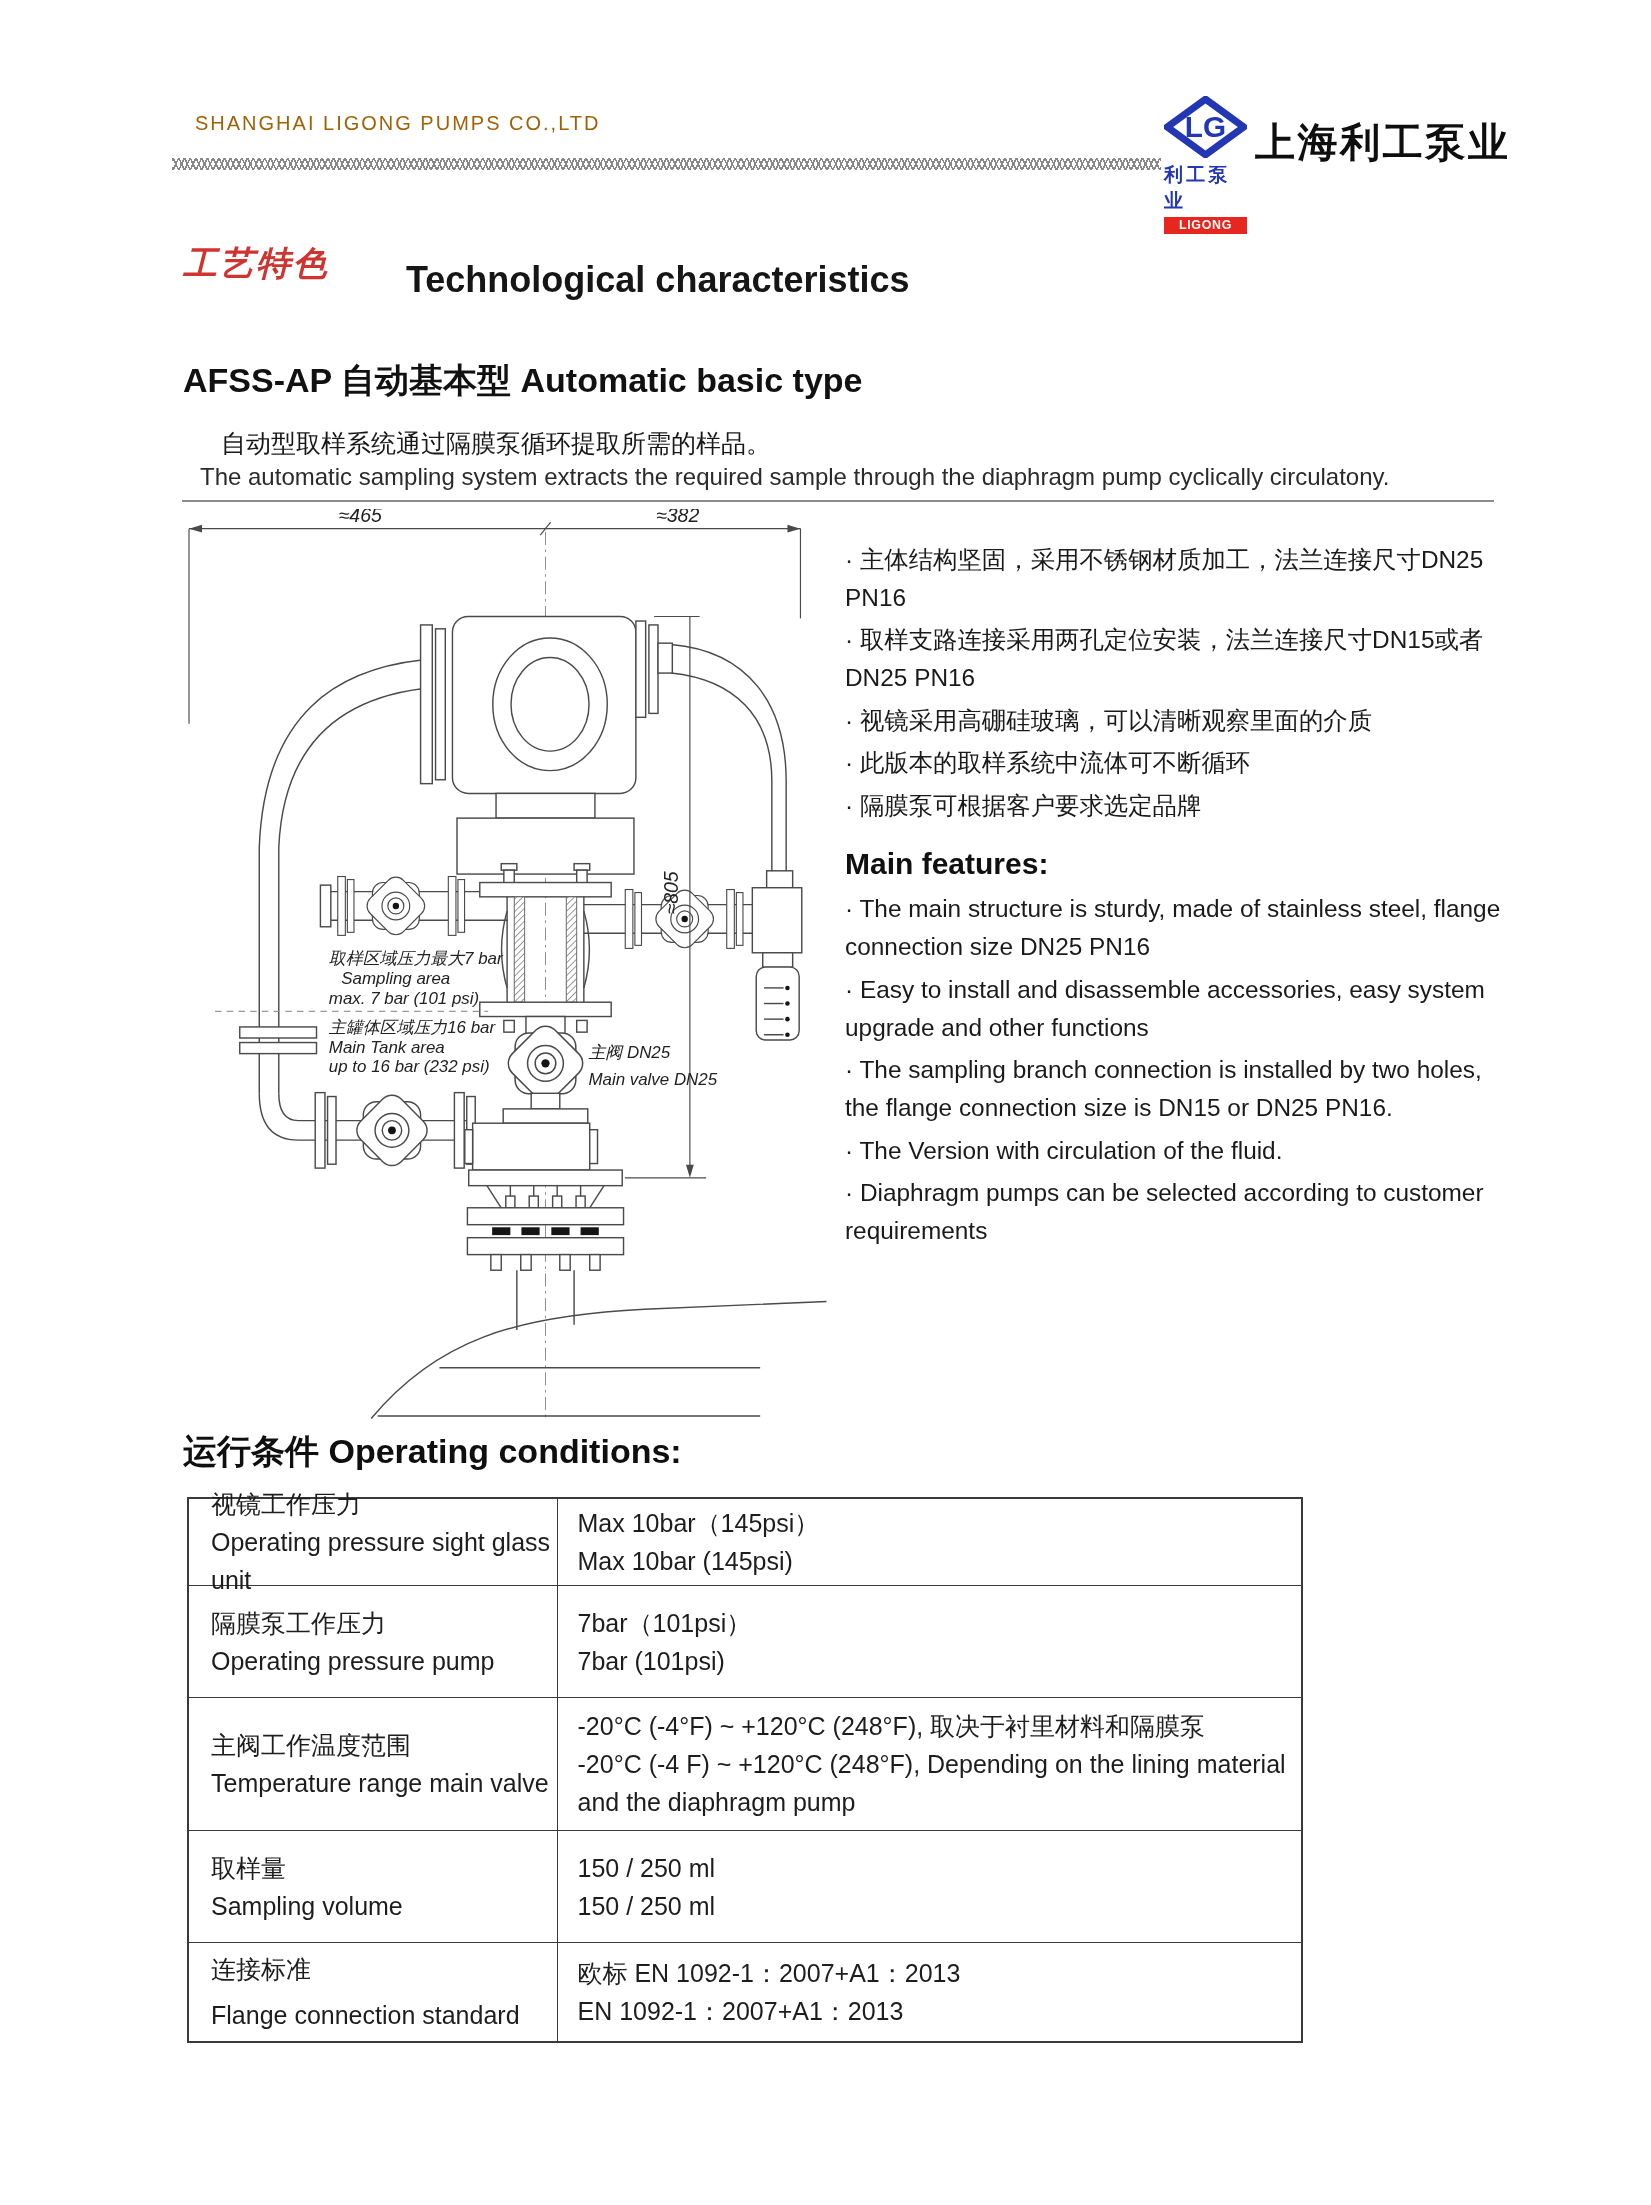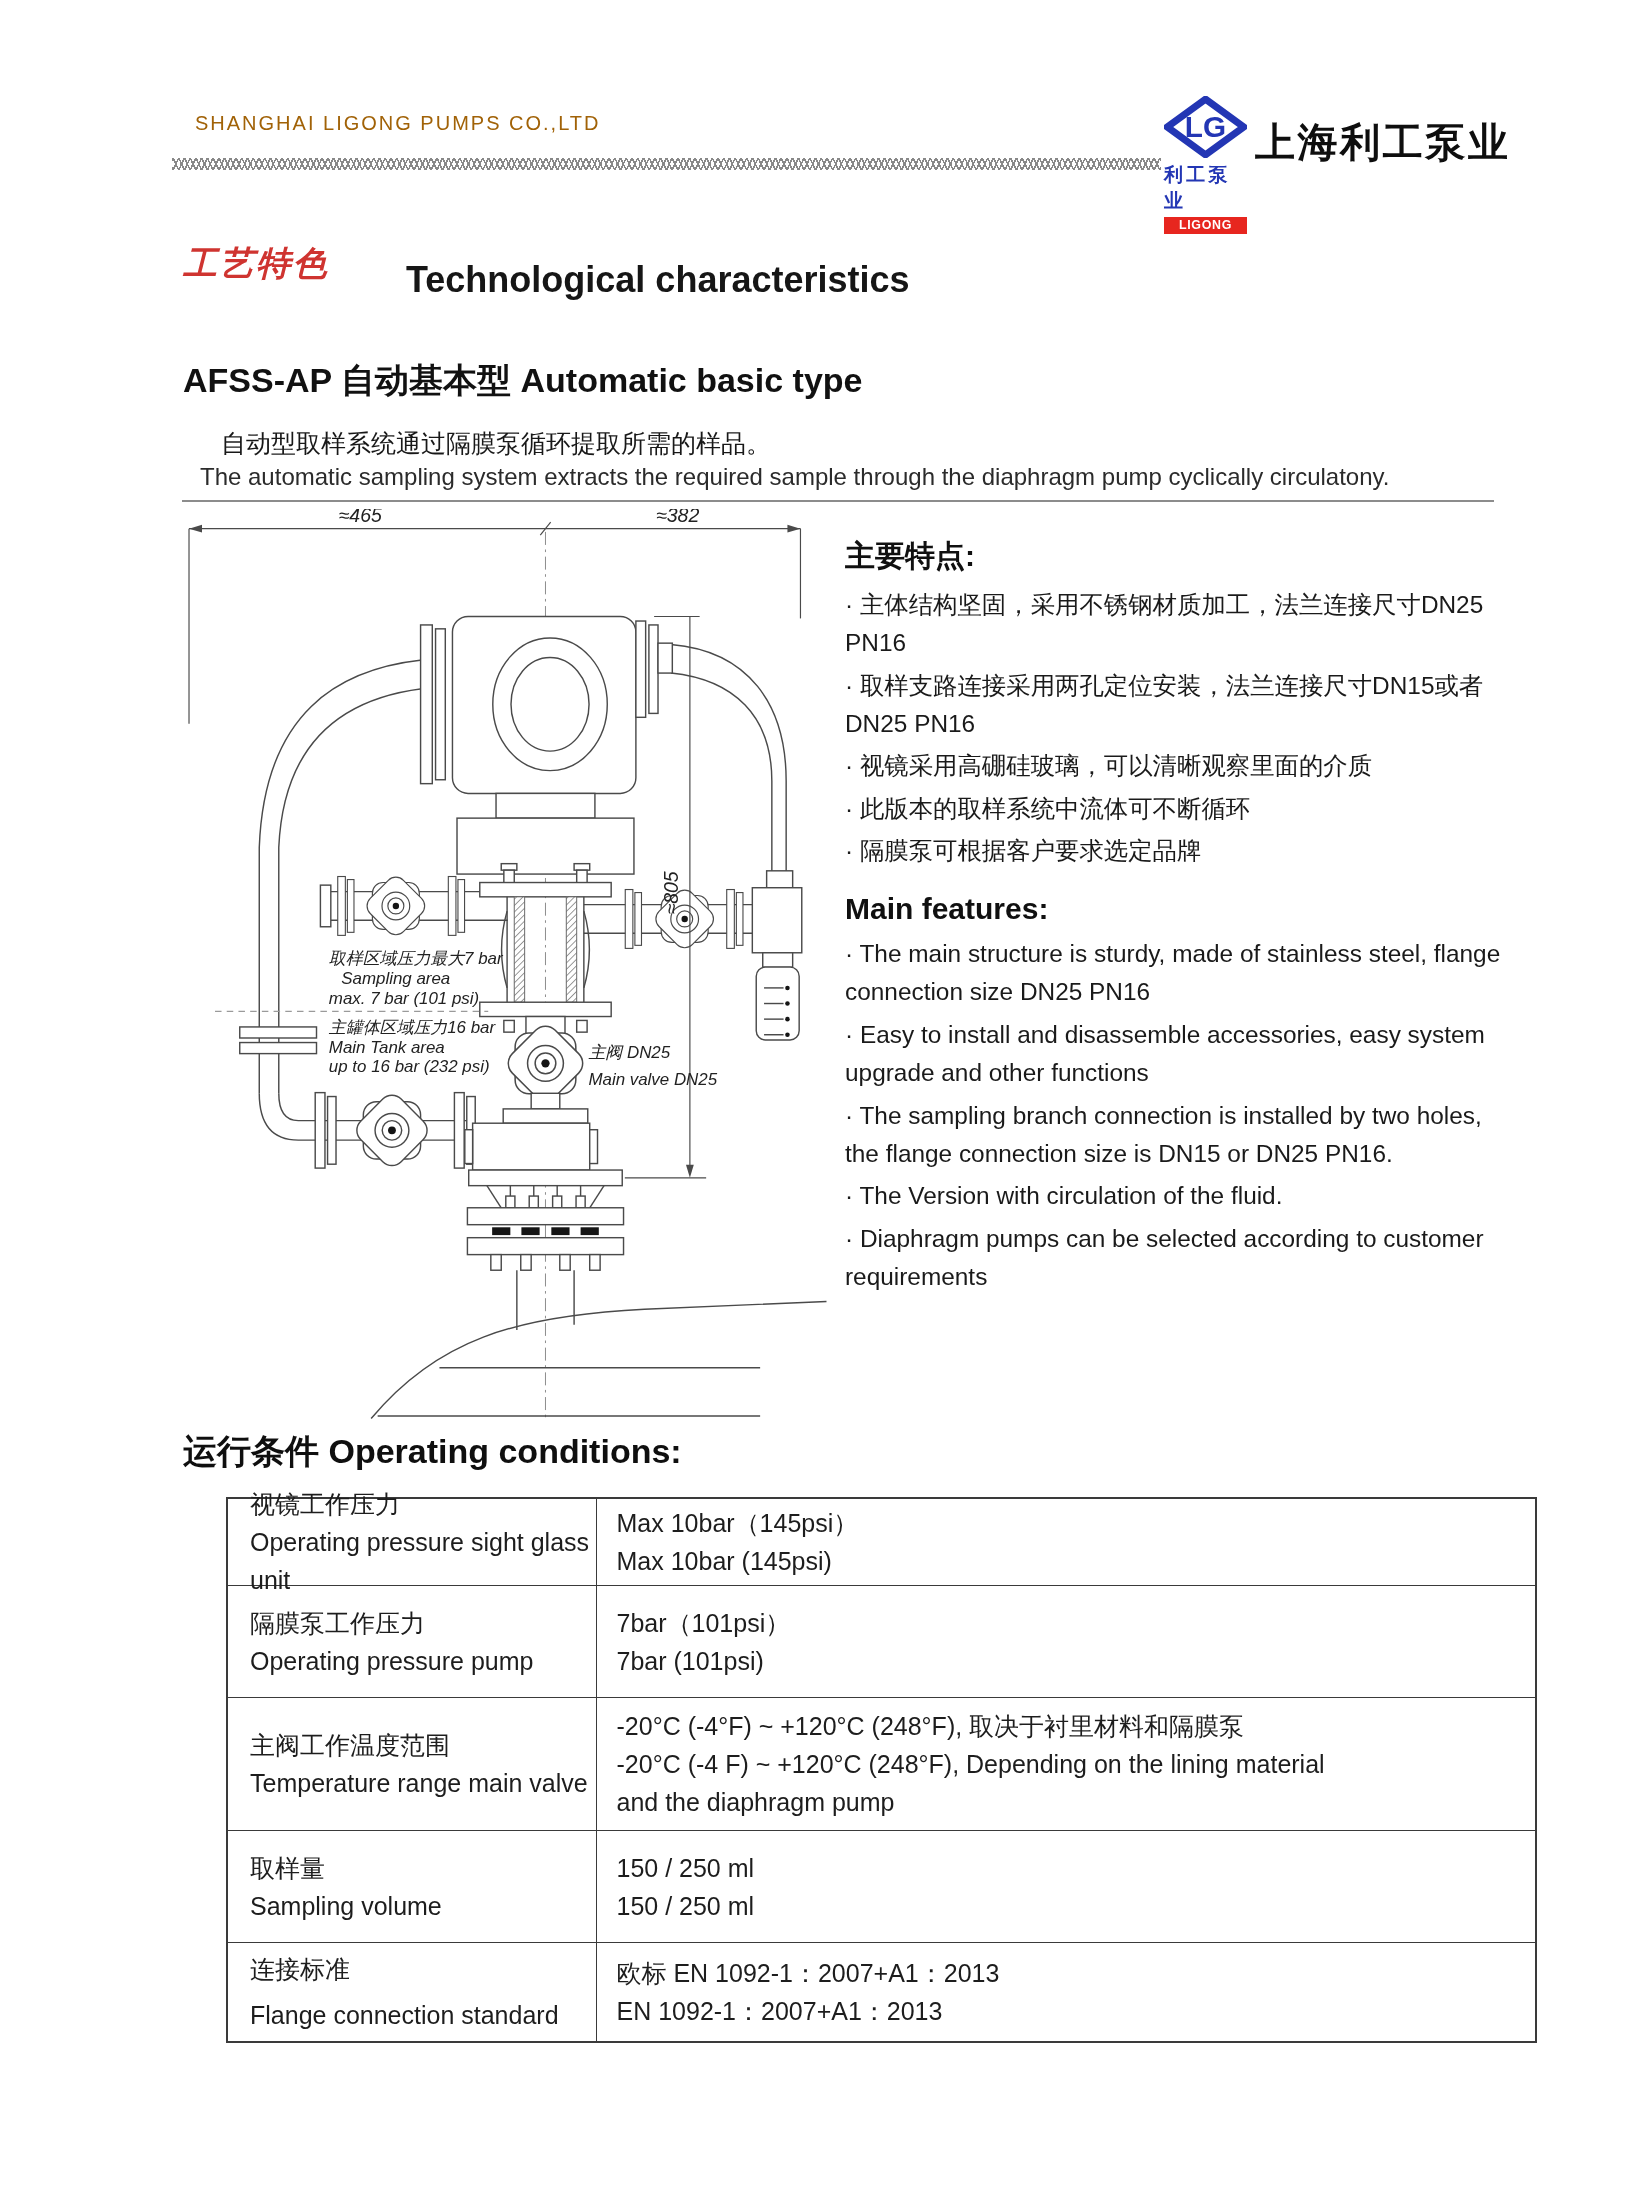--- a/index.html
+++ b/index.html
@@ -45,23 +45,23 @@
 
   
   .features{position:absolute; left:845px; top:536px; width:659px;}
   .features h3{margin:0 0 9px 0; font-size:30px; font-weight:800; color:#101010;}
   .features .h-en{margin-top:22px;}
   .feat-item{font-size:24.4px; line-height:38px; margin:4.6px 0; color:#1a1a1a;}
 
   
   .op-heading{position:absolute; left:183px; top:1429px; font-size:34px; font-weight:800; color:#0f0f0f;text-align:right;}
   .cond-table{
-    position:absolute; left:187px; top:1497px; width:1311px;
+    position:absolute; left:187px; top:1497px; width:1116px;
     display:grid; grid-template-columns:369px 1fr; grid-template-rows:87px 112px 133px 112px 98px;
-    border:2px solid #3a3a3a; box-sizing:border-box;margin-left:39px;
+    border:2px solid #3a3a3a; box-sizing:border-box;
   }
   .cell{border-bottom:1.3px solid #3a3a3a; display:flex; flex-direction:column; justify-content:center; box-sizing:border-box;}
   .cell.lbl{border-right:1.3px solid #3a3a3a; padding-left:22px;}
   .cell.val{padding-left:19.5px;}
   .cell div{font-size:25px; line-height:38px; color:#1d1d1d;}
 </style>
 </head>
 <body>
 
 <div id="page">
@@ -254,21 +254,20 @@
     <text x="254" y="730">Sampling area</text>
     <text x="235" y="760">max. 7 bar (101 psi)</text>
     <text x="235" y="806">主罐体区域压力16 bar</text>
     <text x="235" y="836">Main Tank area</text>
     <text x="235" y="866">up to 16 bar (232 psi)</text>
     <text x="634" y="844">主阀 DN25</text>
     <text x="634" y="886">Main valve DN25</text>
   </svg>
 
   <div class="features">
-    <h3>主要特点:</h3>
     <div class="feat-item"><span>· </span><span>主体结构坚固，采用不锈钢材质加工，法兰连接尺寸DN25 PN16</span></div>
     <div class="feat-item"><span>· </span><span>取样支路连接采用两孔定位安装，法兰连接尺寸DN15或者 DN25 PN16</span></div>
     <div class="feat-item"><span>· </span><span>视镜采用高硼硅玻璃，可以清晰观察里面的介质</span></div>
     <div class="feat-item"><span>· </span><span>此版本的取样系统中流体可不断循环</span></div>
     <div class="feat-item"><span>· </span><span>隔膜泵可根据客户要求选定品牌</span></div>
 
     <h3 class="h-en">Main features:</h3>
     <div class="feat-item"><span>· </span><span>The main structure is sturdy, made of stainless steel, flange connection size DN25 PN16</span></div>
     <div class="feat-item"><span>· </span><span>Easy to install and disassemble accessories, easy system upgrade and other functions</span></div>
     <div class="feat-item"><span>· </span><span>The sampling branch connection is installed by two holes, the flange connection size is DN15 or DN25 PN16.</span></div>

